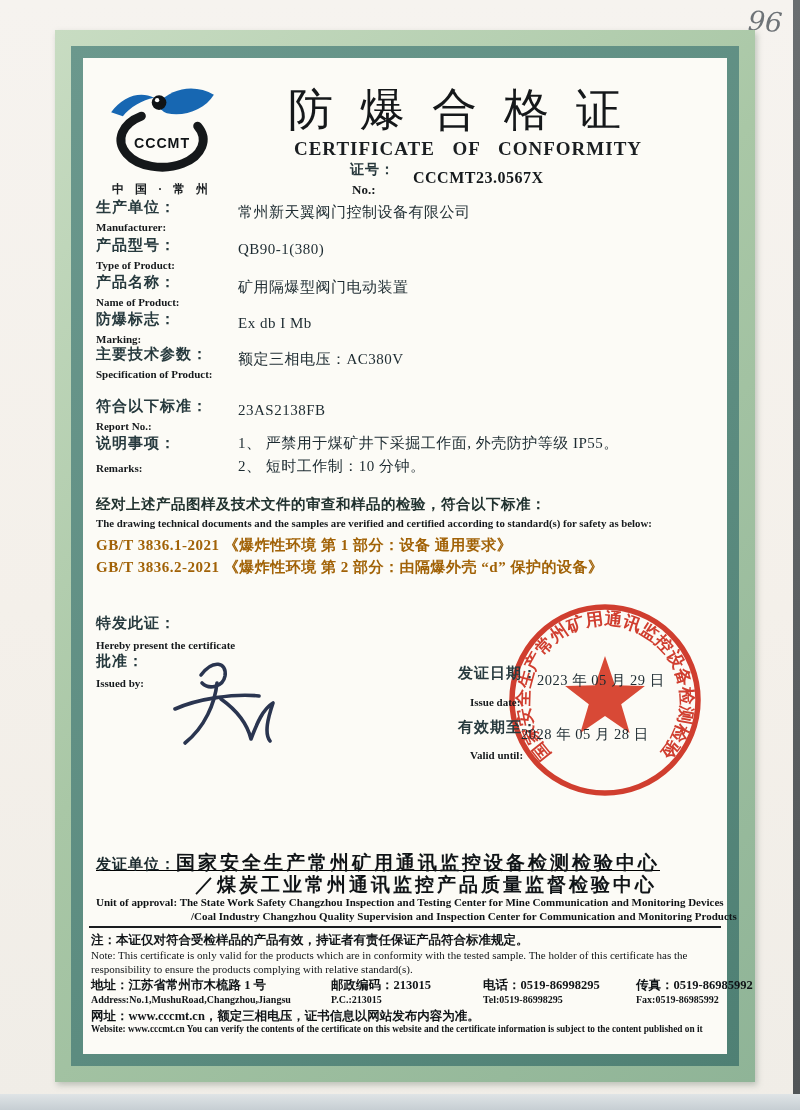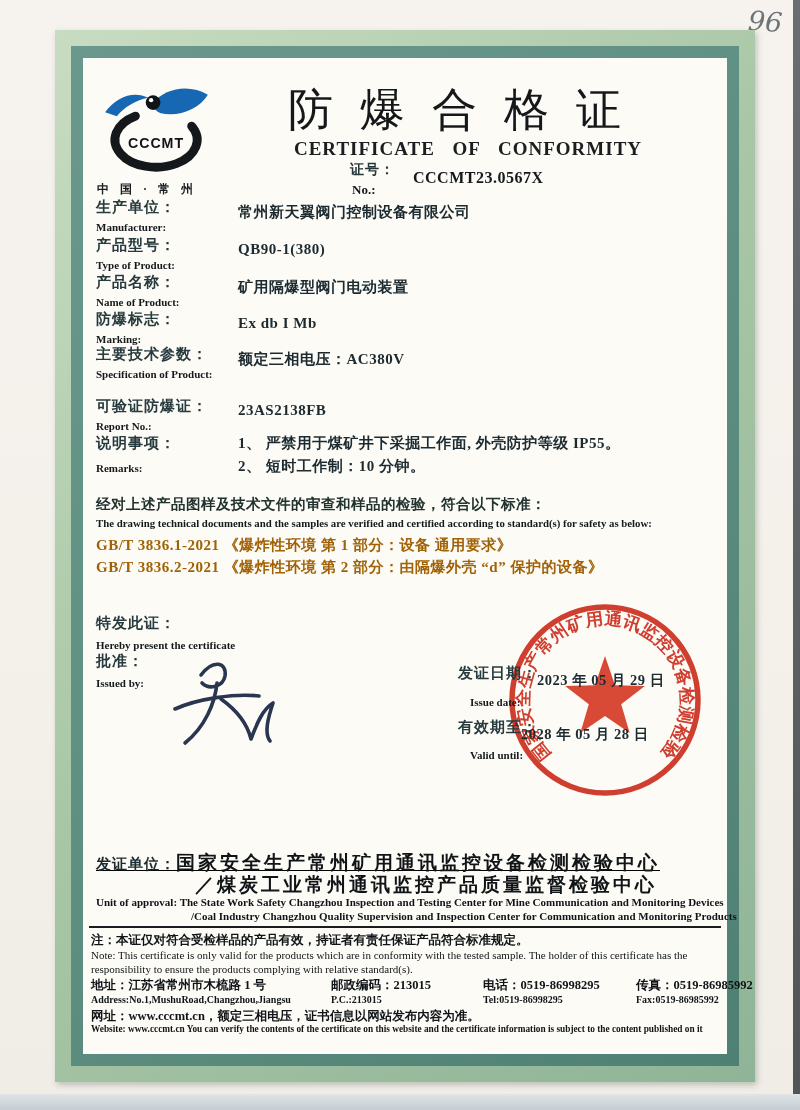--- a/index.html
+++ b/index.html
@@ -13,31 +13,31 @@
   .corner-mark { position:absolute; left:748px; top:6px; font-size:27px; color:#6e7377; font-style:italic; transform:rotate(4deg); font-family:"DejaVu Serif", serif; }
 
   .frame-outer { position:absolute; left:55px; top:30px; width:700px; height:1052px;
     background:linear-gradient(135deg,#c8dcc2 0%,#a9c7a6 45%,#8fb497 100%); box-shadow:2px 3px 6px rgba(90,110,95,.35); }
   .frame-inner { position:absolute; left:16px; top:16px; right:16px; bottom:16px;
     background:linear-gradient(135deg,#6b988d 0%,#5c8c80 60%,#4f8074 100%); }
   .cert { position:absolute; left:12px; top:12px; right:12px; bottom:12px; background:#fcfbf6; }
 
   .zh-label { font-weight:bold; font-size:15px; color:#273a3e; letter-spacing:1px; }
   .en-label { font-weight:bold; font-size:11px; color:#15191c; }
-  .val { font-weight:bold; font-size:15px; color:#1d2b31; letter-spacing:.5px; }
+  .val { font-weight:normal; font-size:15px; color:#1d2b31; letter-spacing:.5px; }
 
   .title { position:absolute; left:145px; top:22px; width:480px; text-align:center;
     font-size:45px; letter-spacing:27px; color:#15181a; white-space:nowrap; }
   .subtitle { position:absolute; left:145px; top:80px; width:480px; text-align:center;
     font-size:19px; font-weight:bold; color:#1a1e21; letter-spacing:1px; word-spacing:12px; white-space:nowrap; }
   .certno-zh { position:absolute; left:267px; top:103px; font-size:14px; font-weight:bold; color:#27383c; }
   .certno-en { position:absolute; left:269px; top:124px; font-size:13px; font-weight:bold; color:#15191c; }
   .certno-val { position:absolute; left:330px; top:111px; font-size:16px; font-weight:bold; color:#15191c; letter-spacing:.5px; }
 
-  .logo-wrap { position:absolute; left:14px; top:25px; width:130px; text-align:left; }
+  .logo-wrap { position:absolute; left:14px; top:25px; width:130px; text-align:center; }
   .logo-sub { font-size:12px; font-weight:bold; color:#1a1e21; letter-spacing:4px; margin-top:2px; }
 
   .row { position:absolute; left:13px; width:630px; }
   .row .en-label { margin-top:4px; }
   .row .val { position:absolute; left:142px; top:5px; }
 
   .standards-zh { position:absolute; left:13px; top:437px; font-size:14.5px; font-weight:bold; color:#21322f; letter-spacing:.5px; }
   .standards-en { position:absolute; left:13px; top:459px; font-size:10.8px; font-weight:bold; color:#15191c; }
   .gb-line { position:absolute; left:13px; font-size:15px; font-weight:bold; color:#a16207; letter-spacing:.5px; }
 
@@ -120,21 +120,21 @@
     <div class="zh-label">防爆标志：</div>
     <div class="en-label">Marking:</div>
     <span class="val">Ex db I Mb</span>
   </div>
   <div class="row" style="top:287px">
     <div class="zh-label">主要技术参数：</div>
     <div class="en-label">Specification of Product:</div>
     <span class="val">额定三相电压：AC380V</span>
   </div>
   <div class="row" style="top:339px">
-    <div class="zh-label">可验证防爆证：</div>
+    <div class="zh-label">符合以下标准：</div>
     <div class="en-label">Report No.:</div>
     <span class="val">23AS2138FB</span>
   </div>
 
   <div class="row" style="top:376px">
     <div class="zh-label">说明事项：</div>
     <div class="en-label" style="margin-top:9px">Remarks:</div>
     <span class="val" style="top:0">1、 严禁用于煤矿井下采掘工作面, 外壳防护等级 IP55。</span>
     <span class="val" style="top:23px">2、 短时工作制：10 分钟。</span>
   </div>

